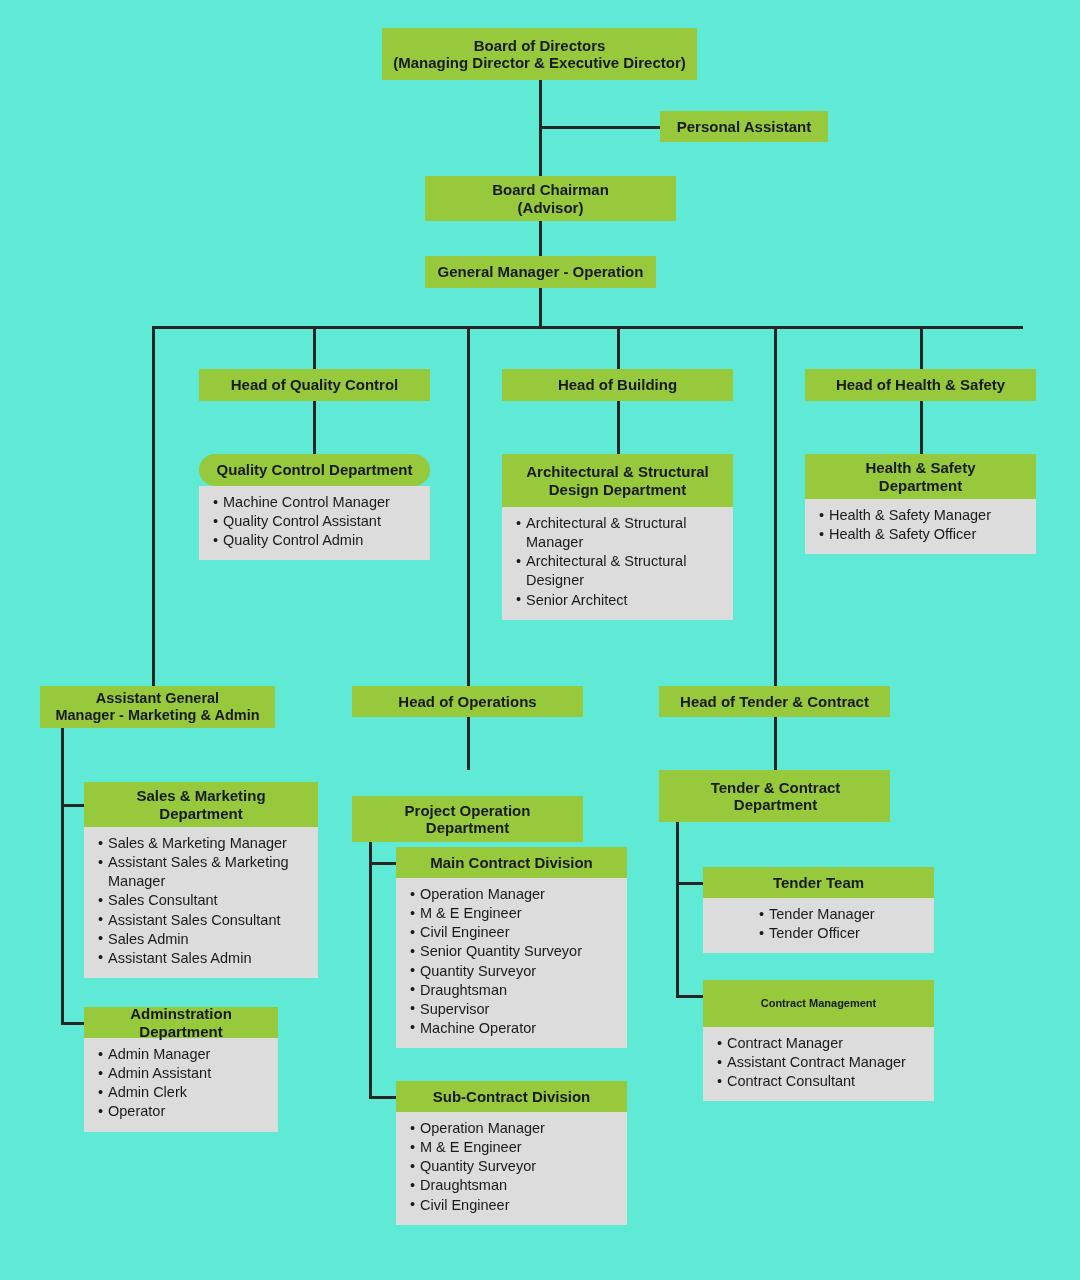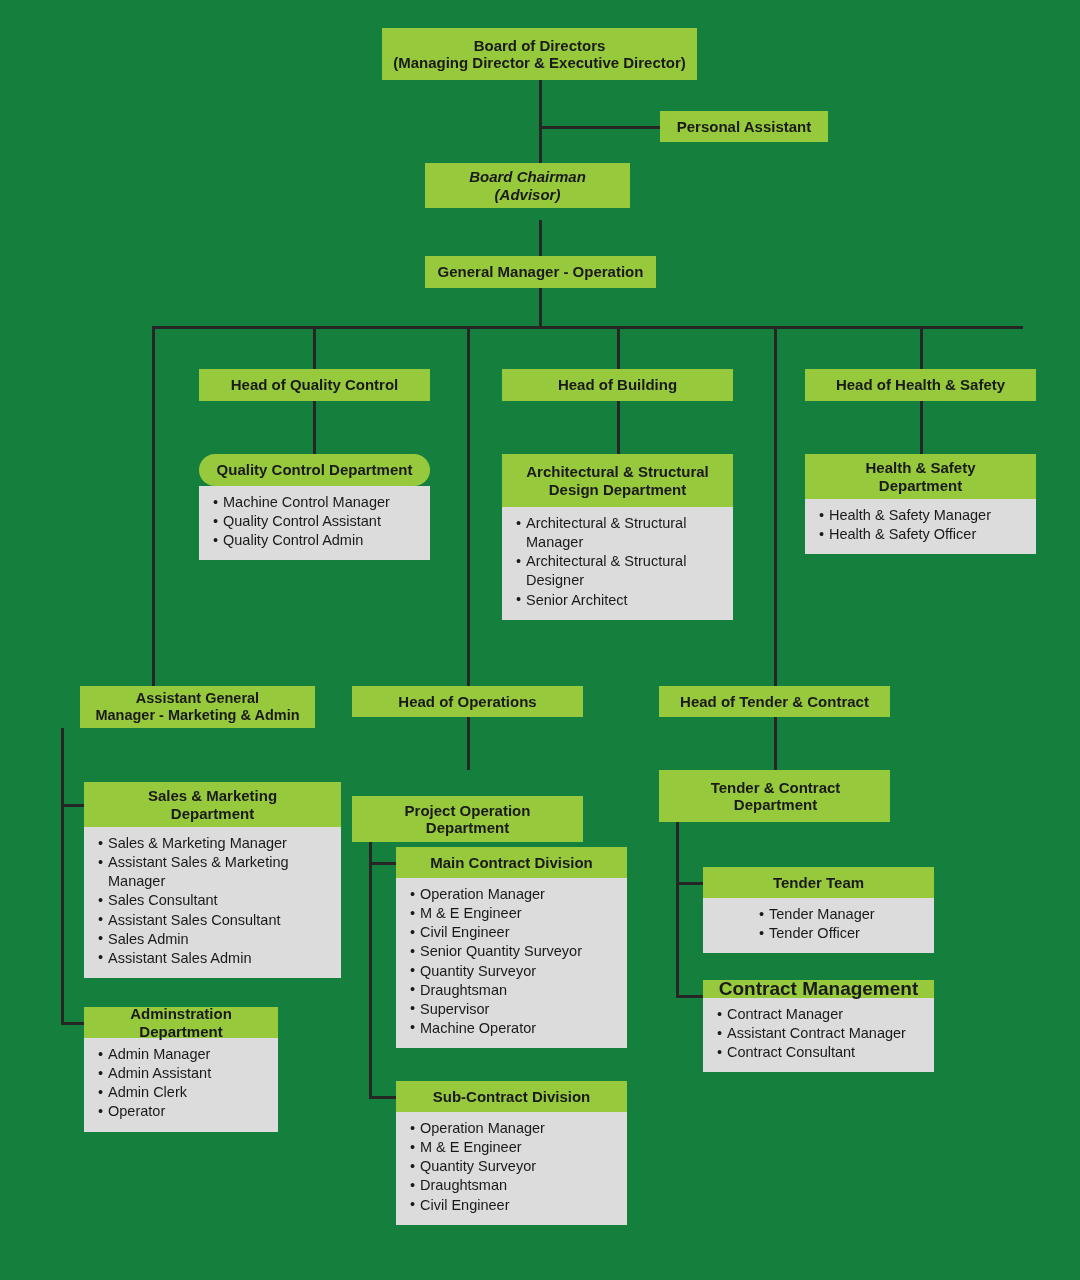--- a/index.html
+++ b/index.html
@@ -10,21 +10,21 @@
   }
   body {
     font-family: "Liberation Sans", sans-serif;
     -webkit-font-smoothing: antialiased;
   }
   #chart {
     position: relative;
     width: 1080px;
     height: 1280px;
     overflow: hidden;
-    background: #15803d;
+    background: #5eead4;
   }
   
   .line {
     position: absolute;
     background: #262626;
   }
   .line.v { width: 3px; }
   .line.h { height: 3px; }
 
   
@@ -124,21 +124,21 @@
       </span>
     </div>
   </div>
 
   <div class="node h-1line" style="left:660px; top:111px; width:168px;">
     <div class="head" style="height:31px; font-size:15px;">
       <span class="lbl">Personal Assistant</span>
     </div>
   </div>
 
-  <div class="node" style="left:425px; top:163px; width:205px;font-style:italic;">
+  <div class="node" style="left:425px; top:176px; width:251px;">
     <div class="head" style="height:45px; font-size:15px;">
       <span>
         <span class="lbl">Board Chairman</span>
         <span class="lbl">(Advisor)</span>
       </span>
     </div>
   </div>
 
   <div class="node" style="left:425px; top:256px; width:231px;">
     <div class="head" style="height:32px; font-size:15px;">
@@ -201,42 +201,42 @@
       </span>
     </div>
     <div class="body">
       <ul>
         <li>Health &amp; Safety Manager</li>
         <li>Health &amp; Safety Officer</li>
       </ul>
     </div>
   </div>
 
-  <div class="node" style="left:40px; top:686px; width:235px;margin-left:40px;">
+  <div class="node" style="left:40px; top:686px; width:235px;">
     <div class="head" style="height:42px; font-size:14.5px;">
       <span>
         <span class="lbl">Assistant General</span>
         <span class="lbl">Manager - Marketing &amp; Admin</span>
       </span>
     </div>
   </div>
 
   <div class="node" style="left:352px; top:686px; width:231px;">
     <div class="head" style="height:31px; font-size:15px;">
       <span class="lbl">Head of Operations</span>
     </div>
   </div>
 
   <div class="node" style="left:659px; top:686px; width:231px;">
     <div class="head" style="height:31px; font-size:15px;">
       <span class="lbl">Head of Tender &amp; Contract</span>
     </div>
   </div>
 
-  <div class="node" style="left:84px; top:782px; width:257px;border-radius:19px;">
+  <div class="node" style="left:84px; top:782px; width:234px;border-radius:19px;">
     <div class="head" style="height:45px; font-size:15px;">
       <span>
         <span class="lbl">Sales &amp; Marketing</span>
         <span class="lbl">Department</span>
       </span>
     </div>
     <div class="body">
       <ul>
         <li>Sales &amp; Marketing Manager</li>
         <li>Assistant Sales &amp; Marketing Manager</li>
@@ -319,21 +319,21 @@
     </div>
     <div class="body" style="padding-left:56px;">
       <ul>
         <li>Tender Manager</li>
         <li>Tender Officer</li>
       </ul>
     </div>
   </div>
 
   <div class="node" style="left:703px; top:980px; width:231px;">
-    <div class="head" style="height:18px; font-size:19px;">
+    <div class="head" style="height:47px; font-size:11px;">
       <span class="lbl">Contract Management</span>
     </div>
     <div class="body">
       <ul>
         <li>Contract Manager</li>
         <li>Assistant Contract Manager</li>
         <li>Contract Consultant</li>
       </ul>
     </div>
   </div>

